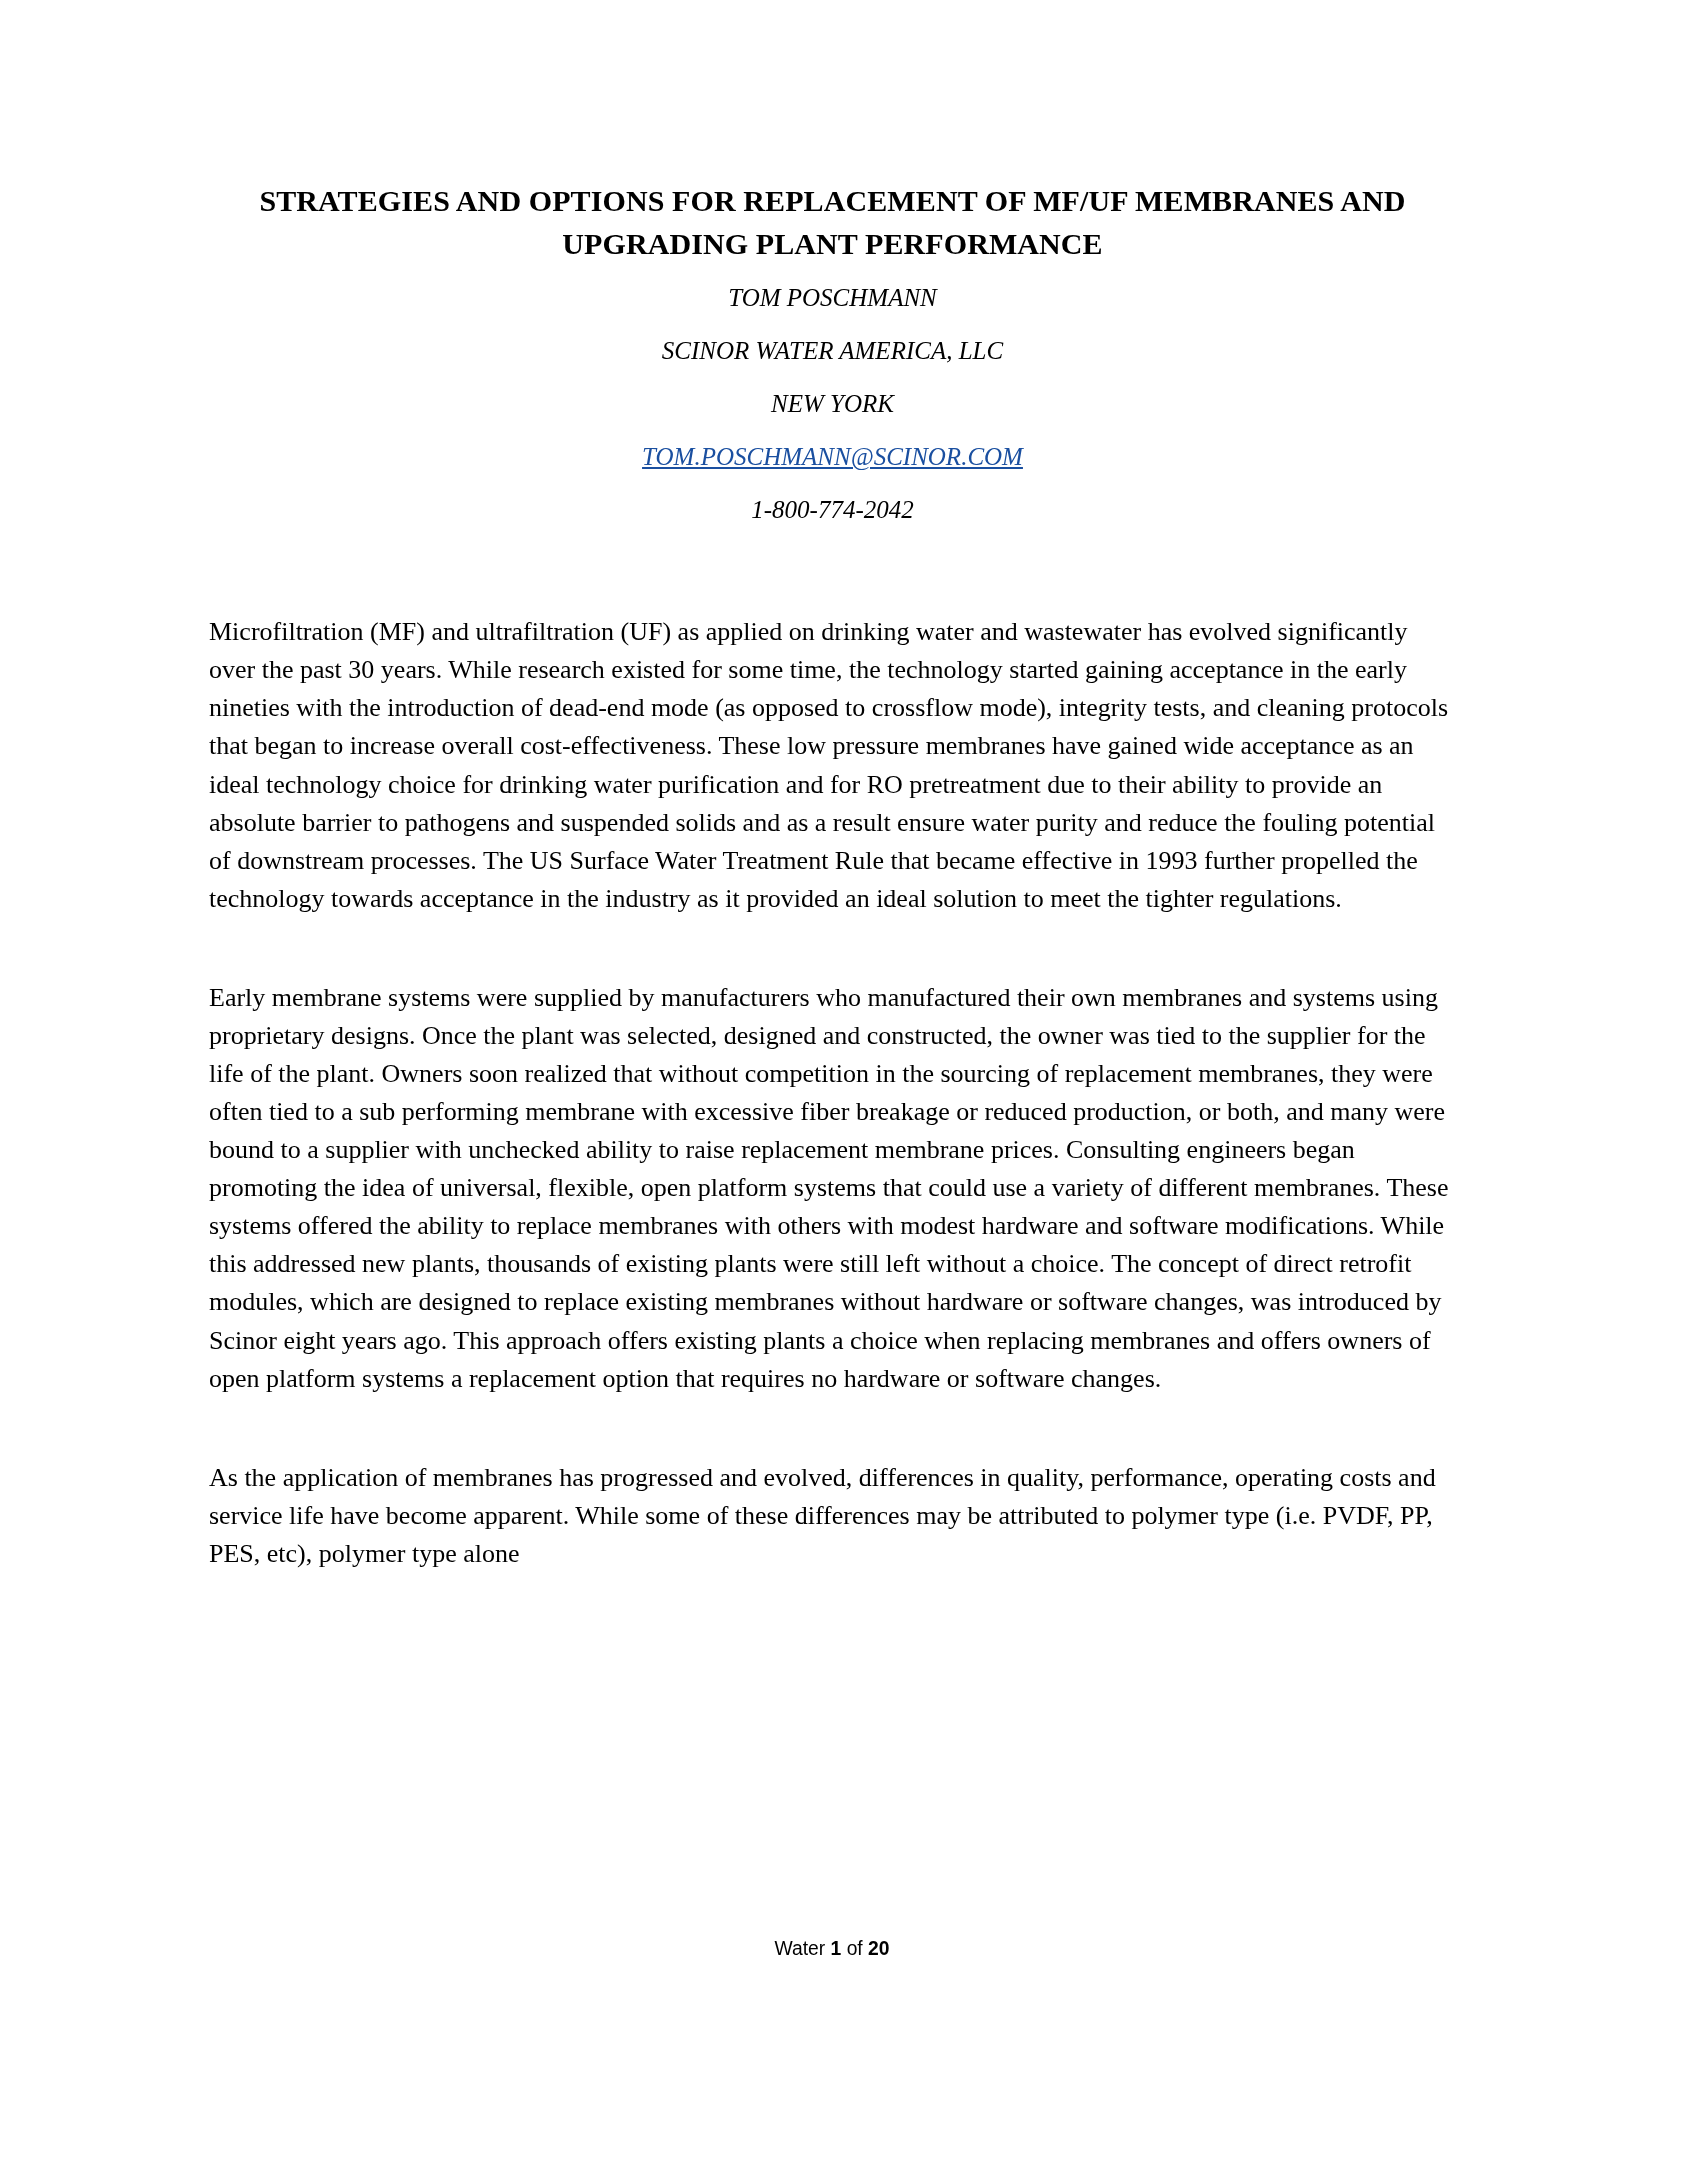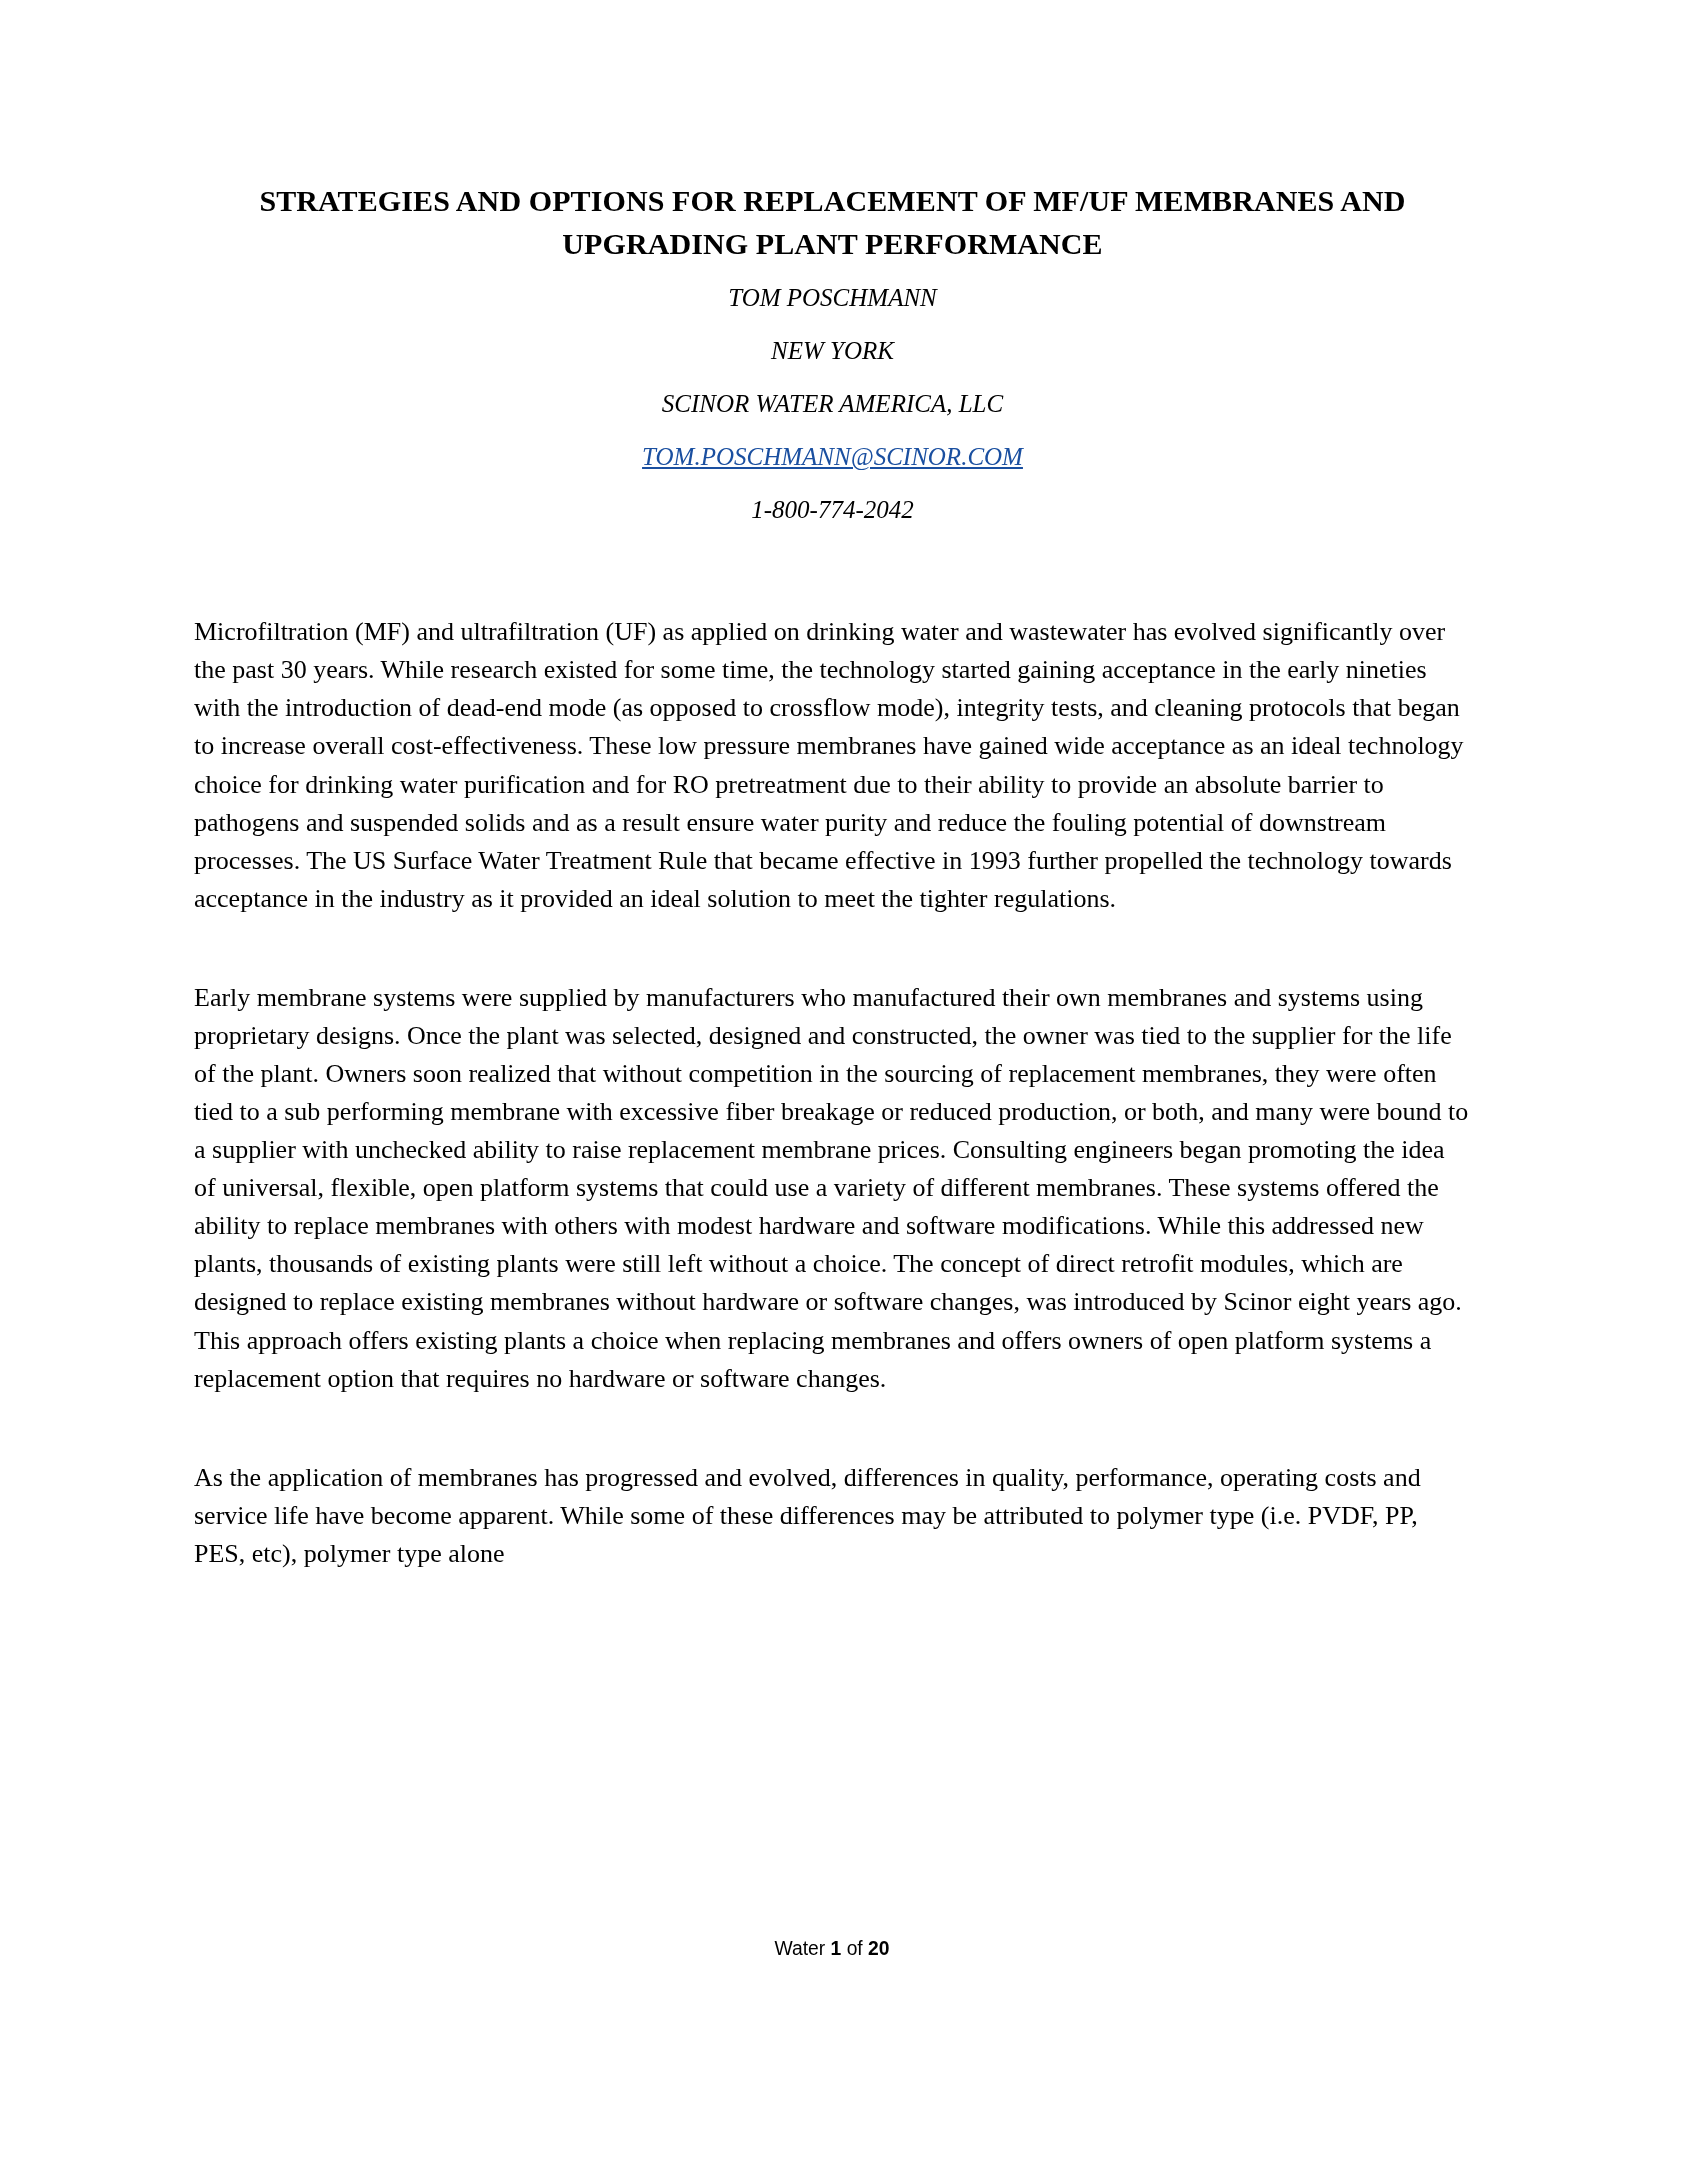--- a/index.html
+++ b/index.html
@@ -50,21 +50,21 @@
   .byline a {
     color: #1a4fa0;
     text-decoration: underline;
     font-style: italic;
     text-align: center;
   }
   .para {
     font-size: 26px;
     line-height: 1.465;
     text-align: left;
-    margin: 0;
+    margin: 15px;
   }
   .para + .para {
     margin-top: 61px;
   }
   .body-block {
     margin-top: 91px;
   }
   .footer {
     position: absolute;
     left: 0;
@@ -81,22 +81,22 @@
 <body>
 
 <div class="page">
 
   <div class="content">
 
     <h1 class="doc-title">STRATEGIES AND OPTIONS FOR REPLACEMENT OF MF/UF MEMBRANES AND UPGRADING PLANT PERFORMANCE</h1>
 
     <div class="byline-block">
       <div class="byline first">TOM POSCHMANN</div>
+      <div class="byline">SCINOR WATER AMERICA, LLC</div>
       <div class="byline">NEW YORK</div>
-      <div class="byline">SCINOR WATER AMERICA, LLC</div>
       <div class="byline"><a href="#">TOM.POSCHMANN@SCINOR.COM</a></div>
       <div class="byline">1-800-774-2042</div>
     </div>
 
     <div class="body-block">
       <p class="para">Microfiltration (MF) and ultrafiltration (UF) as applied on drinking water and wastewater has evolved significantly over the past 30 years. While research existed for some time, the technology started gaining acceptance in the early nineties with the introduction of dead-end mode (as opposed to crossflow mode), integrity tests, and cleaning protocols that began to increase overall cost-effectiveness. These low pressure membranes have gained wide acceptance as an ideal technology choice for drinking water purification and for RO pretreatment due to their ability to provide an absolute barrier to pathogens and suspended solids and as a result ensure water purity and reduce the fouling potential of downstream processes. The US Surface Water Treatment Rule that became effective in 1993 further propelled the technology towards acceptance in the industry as it provided an ideal solution to meet the tighter regulations.</p>
       <p class="para">Early membrane systems were supplied by manufacturers who manufactured their own membranes and systems using proprietary designs.  Once the plant was selected, designed and constructed, the owner was tied to the supplier for the life of the plant.  Owners soon realized that without competition in the sourcing of replacement membranes, they were often tied to a sub performing membrane with excessive fiber breakage or reduced production, or both, and many were bound to a supplier with unchecked ability to raise replacement membrane prices.  Consulting engineers began promoting the idea of universal, flexible, open platform systems that could use a variety of different membranes.  These systems offered the ability to replace membranes with others with modest hardware and software modifications. While this addressed new plants, thousands of existing plants were still left without a choice.  The concept of direct retrofit modules, which are designed to replace existing membranes without hardware or software changes, was introduced by Scinor eight years ago.  This approach offers existing plants a choice when replacing membranes and offers owners of open platform systems a replacement option that requires no hardware or software changes.</p>
       <p class="para">As the application of membranes has progressed and evolved, differences in quality, performance, operating costs and service life have become apparent. While some of these differences may be attributed to polymer type (i.e. PVDF, PP, PES, etc), polymer type alone</p>
     </div>
 

